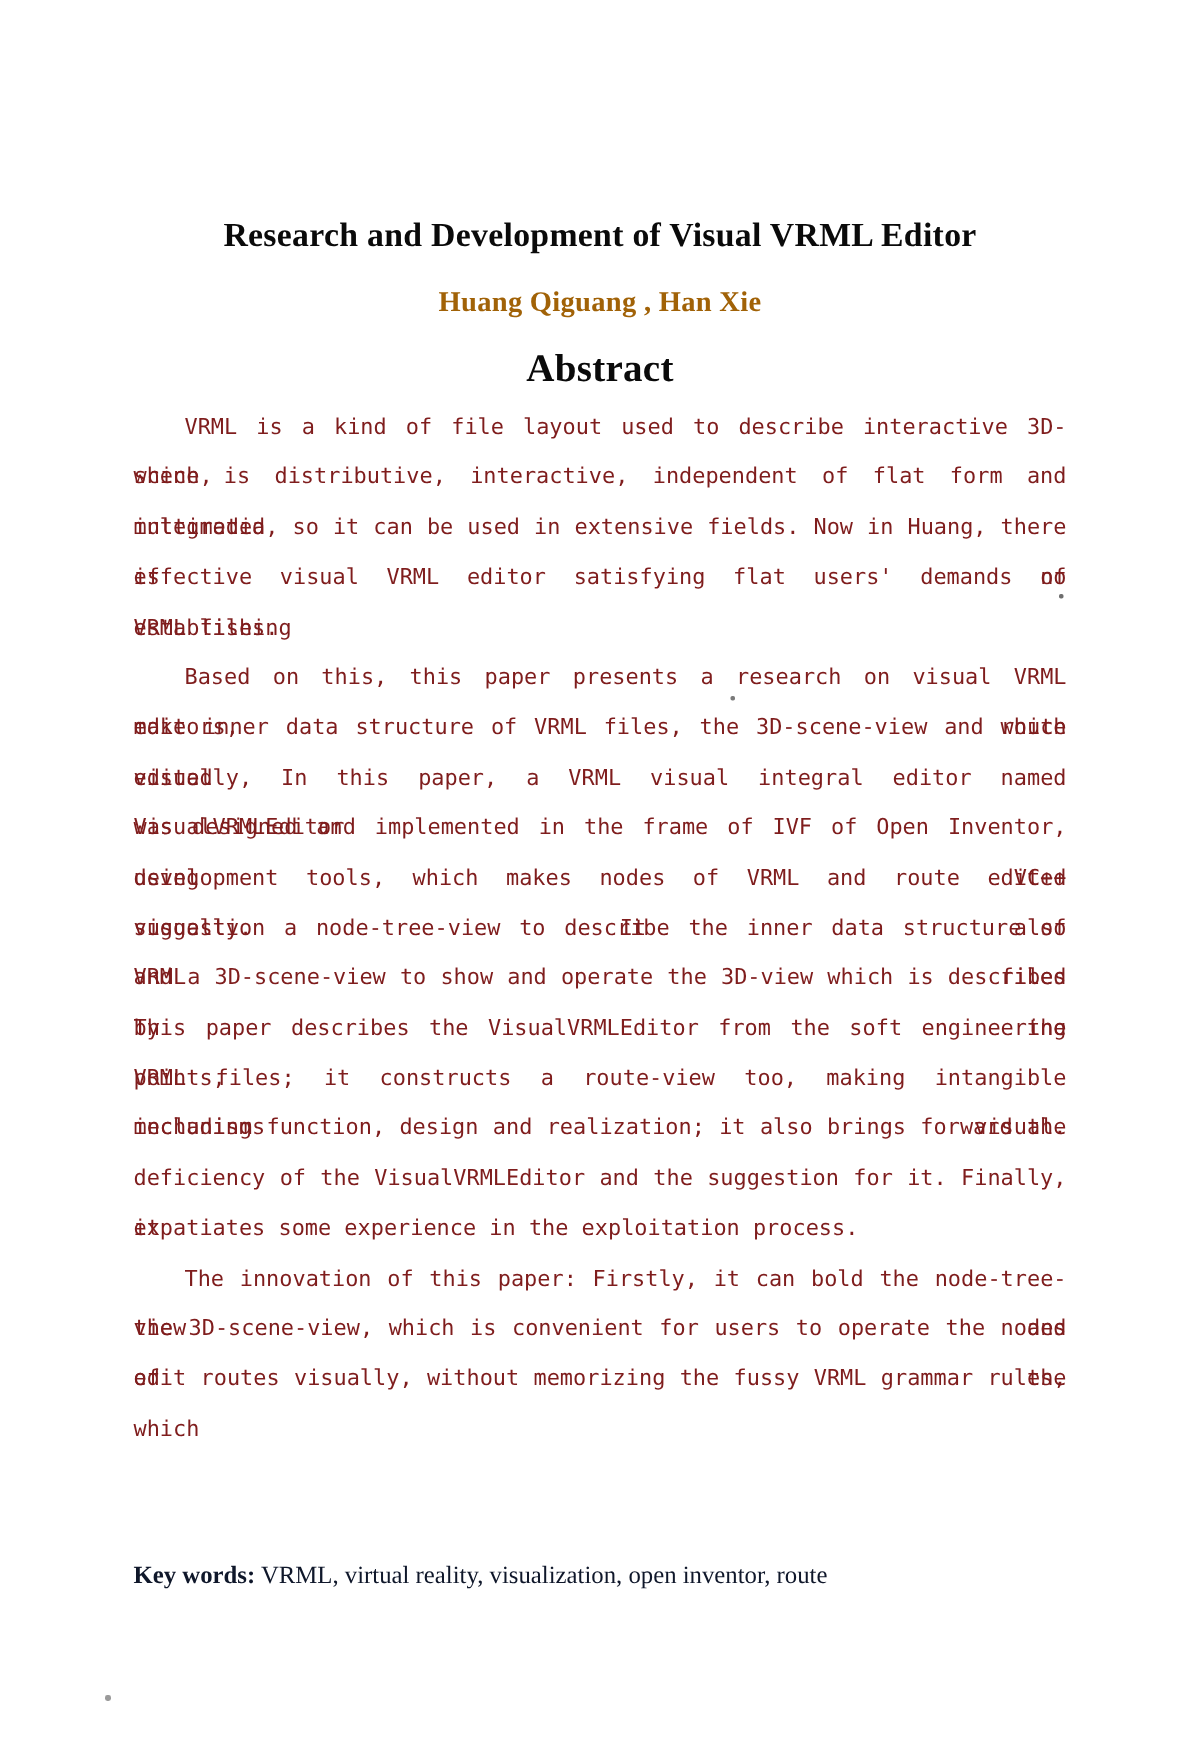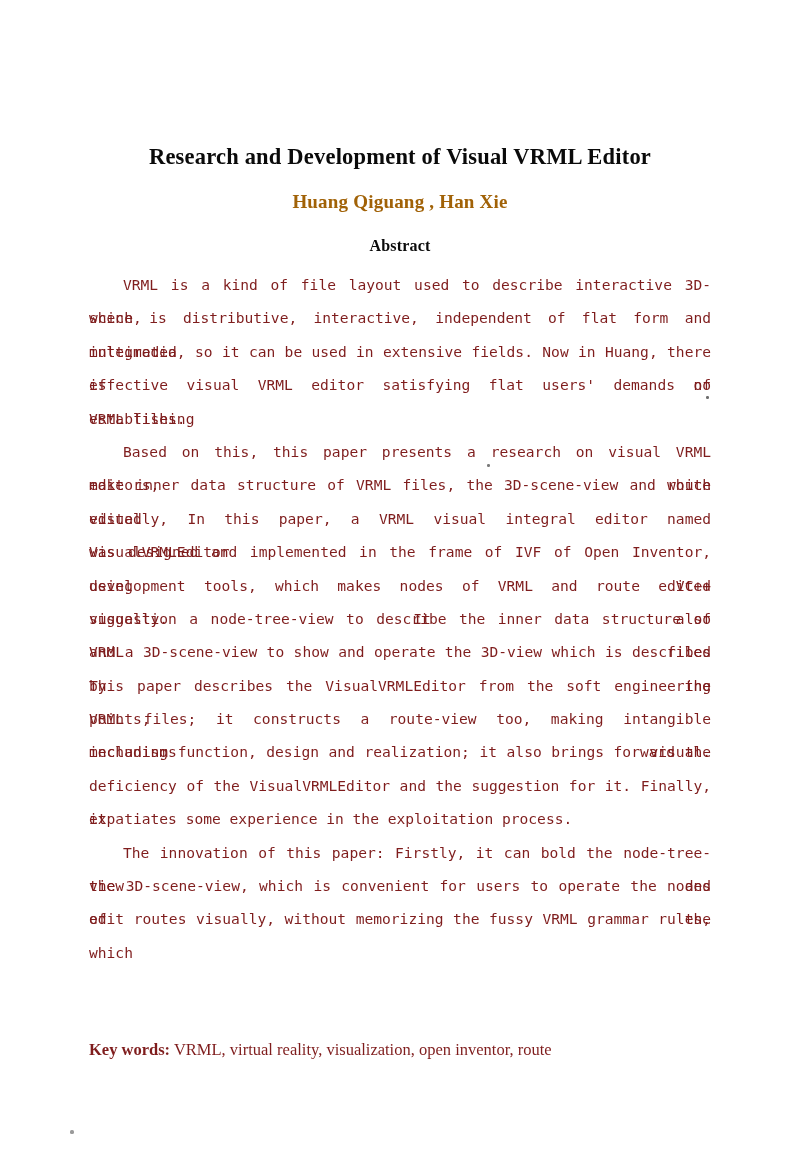--- a/index.html
+++ b/index.html
@@ -53,21 +53,21 @@
   }
 
   .section-heading {
     position: absolute;
     left: 0;
     right: 0;
     top: 232px;
     text-align: center;
     font-family: "Liberation Serif", "DejaVu Serif", serif;
     font-weight: bold;
-    font-size: 16px;
+    font-size: 26px;
     letter-spacing: 0.2px;
     line-height: 27px;
     color: #0a0a0a;
   }
 
   
   .body-block {
     position: absolute;
     left: 89px;
     top: 268px;
@@ -103,21 +103,21 @@
 
   
   .keywords {
     position: absolute;
     left: 89px;
     top: 1039px;
     width: 640px;
     font-family: "Liberation Serif", "DejaVu Serif", serif;
     font-size: 16.5px;
     line-height: 22px;
-    color: #7f1d1d;
+    color: #0f172a;
   }
   .keywords .kw-label {
     font-weight: bold;
   }
   .keywords .kw-list {
     font-weight: normal;
   }
 
   
   .speck {

